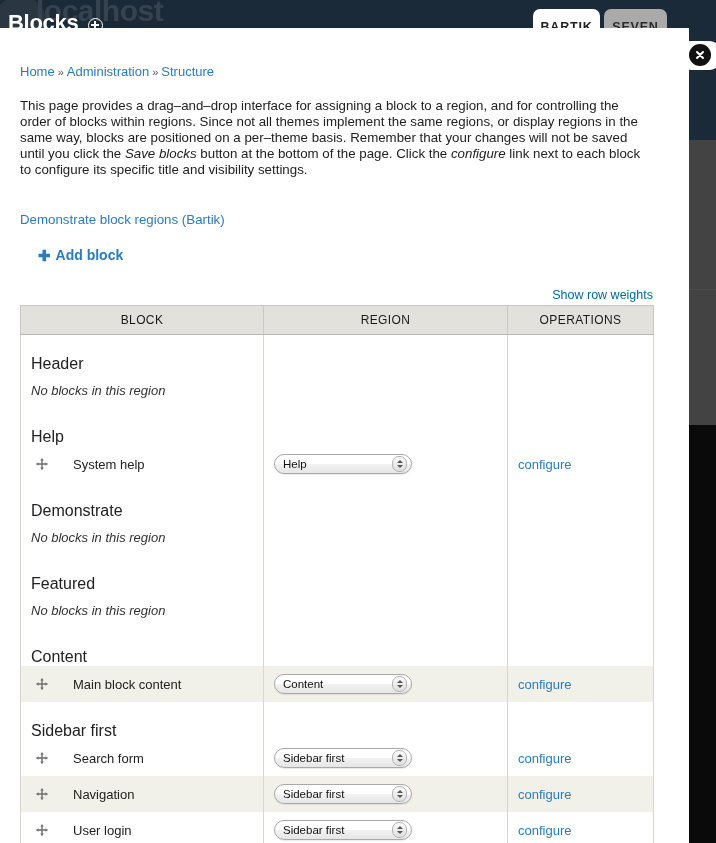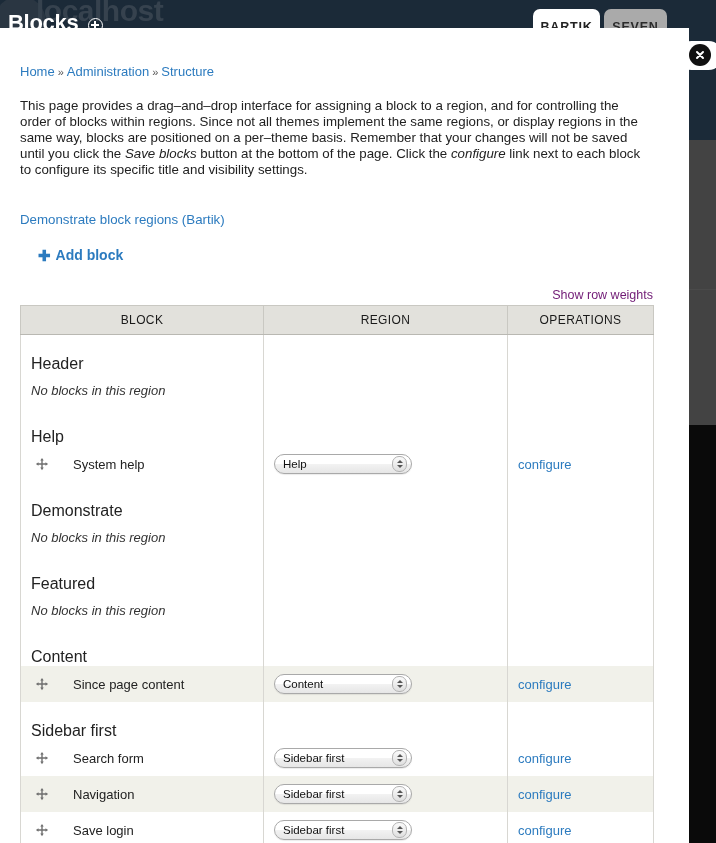--- a/index.html
+++ b/index.html
@@ -109,21 +109,21 @@
   #add-block {
     position:absolute; left:38px; top:203px;
     font-size:14px; font-weight:bold; color:#2c7bbf;
     text-decoration:none;
     display:flex; align-items:center; gap:5px;
   }
   #add-block .plus { font-size:15px; font-weight:bold; line-height:1; }
 
   #show-weights {
     position:absolute; right:36px; top:244px;
-    font-size:12.5px; color:#701a75; text-decoration:none;
+    font-size:12.5px; color:#0369a1; text-decoration:none;
   }
 
   
   #blocks-table {
     position:absolute; left:20px; top:261px;
     width:633px;
     border-collapse:collapse;
     font-size:13px;
     table-layout:fixed;
   }
@@ -319,21 +319,21 @@
             <td class="block-cell">Content</td>
             <td></td>
             <td></td>
           </tr>
           <tr class="block-row stripe">
             <td class="block-cell">
               <span class="block-cell-inner">
                 <svg class="drag-handle" viewBox="0 0 16 16">
                   <path d="M8 1 L10 4 L8.8 4 L8.8 7.2 L12 7.2 L12 6 L15 8 L12 10 L12 8.8 L8.8 8.8 L8.8 12 L10 12 L8 15 L6 12 L7.2 12 L7.2 8.8 L4 8.8 L4 10 L1 8 L4 6 L4 7.2 L7.2 7.2 L7.2 4 L6 4 Z" fill="#6f6f6f"></path>
                 </svg>
-                <span>Since page content</span>
+                <span>Main block content</span>
               </span>
             </td>
             <td>
               <div class="region-select">
                 <span>Content</span>
                 <span class="sel-arrows">
                   <span class="up"></span>
                   <span class="down"></span>
                 </span>
               </div>
@@ -384,21 +384,21 @@
               </div>
             </td>
             <td><a href="#" class="configure-link">configure</a></td>
           </tr>
           <tr class="block-row">
             <td class="block-cell">
               <span class="block-cell-inner">
                 <svg class="drag-handle" viewBox="0 0 16 16">
                   <path d="M8 1 L10 4 L8.8 4 L8.8 7.2 L12 7.2 L12 6 L15 8 L12 10 L12 8.8 L8.8 8.8 L8.8 12 L10 12 L8 15 L6 12 L7.2 12 L7.2 8.8 L4 8.8 L4 10 L1 8 L4 6 L4 7.2 L7.2 7.2 L7.2 4 L6 4 Z" fill="#6f6f6f"></path>
                 </svg>
-                <span>Save login</span>
+                <span>User login</span>
               </span>
             </td>
             <td>
               <div class="region-select">
                 <span>Sidebar first</span>
                 <span class="sel-arrows">
                   <span class="up"></span>
                   <span class="down"></span>
                 </span>
               </div>

